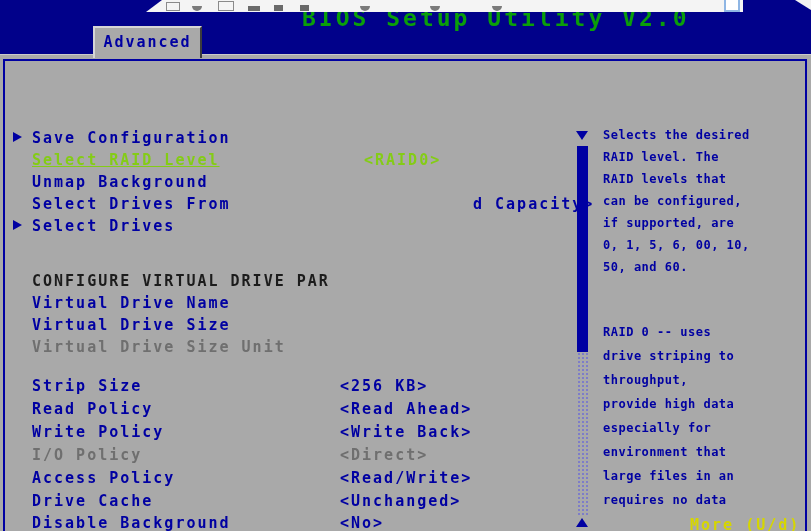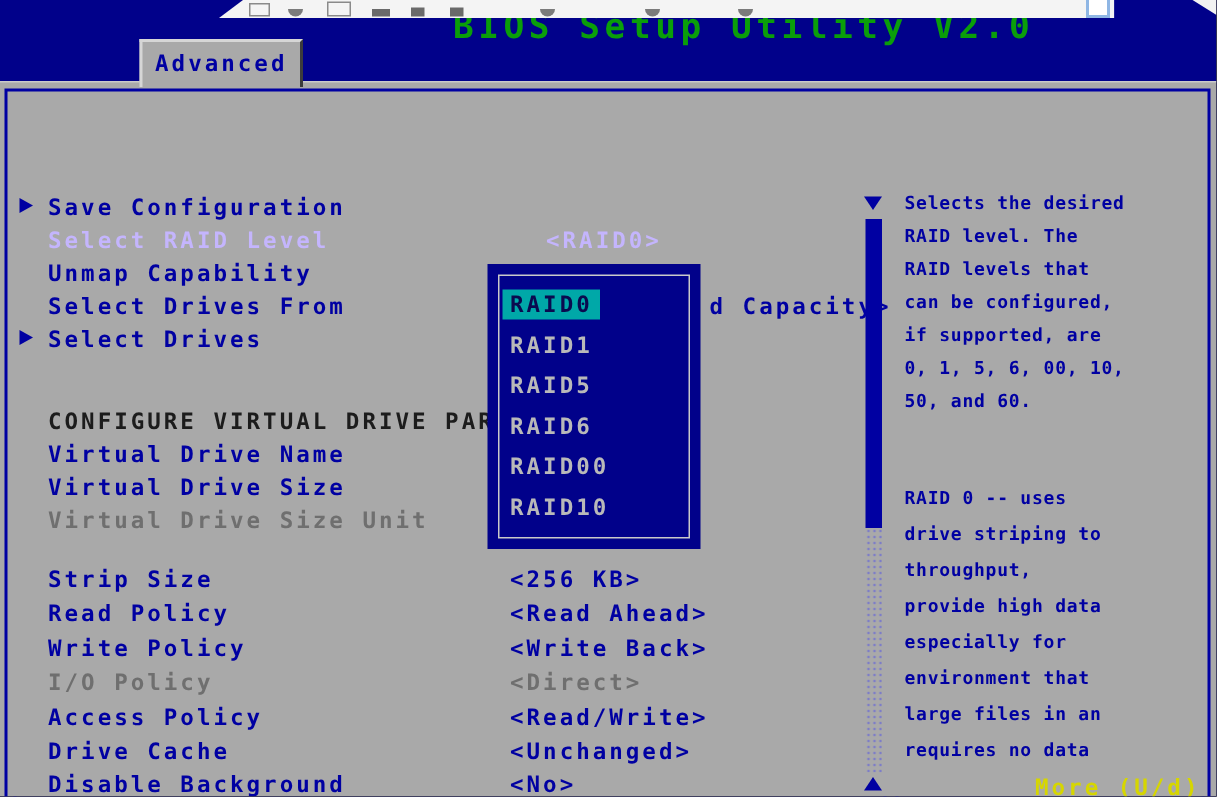--- a/index.html
+++ b/index.html
@@ -31,21 +31,21 @@
   #help-panel{position:absolute;left:597px;top:62px;width:202px;height:480px;border:2px solid #0000a2;}
   .panel-header{height:44px;line-height:44px;text-align:center;font-size:15px;letter-spacing:1px;
                 border-bottom:2px solid #0000a2;}
   #left-panel .panel-header{color:#0000a2;}
   #help-panel .panel-header{color:#161616;}
   
   #menu-rows{position:absolute;left:0;top:0;width:811px;height:473px;z-index:3;pointer-events:none;}
   .mrow{position:absolute;left:0;width:590px;height:17px;font-size:15px;letter-spacing:2px;white-space:pre;}
   .mrow .mlabel{margin-left:32px;}
   .mrow .mvalue{position:absolute;top:0;}
-  .s-link{color:#0000a2;} .s-selected{color:#c4b5fd;} .s-static{color:#1c1c1c;} .s-disabled{color:#6f6f6f;}
+  .s-link{color:#0000a2;} .s-selected{color:#84cc16;text-decoration:underline;} .s-static{color:#1c1c1c;} .s-disabled{color:#6f6f6f;}
   .tri-right{position:absolute;left:13px;top:3px;width:0;height:0;
              border-top:5px solid transparent;border-bottom:5px solid transparent;border-left:9px solid #0000a2;}
   
   #scroll-down-icon{position:absolute;left:576px;top:131px;width:0;height:0;z-index:4;
        border-left:6px solid transparent;border-right:6px solid transparent;border-top:9px solid #0000a2;}
   #scroll-up-icon{position:absolute;left:576px;top:518px;width:0;height:0;z-index:4;
        border-left:6px solid transparent;border-right:6px solid transparent;border-bottom:9px solid #0000a2;}
   #scroll-thumb{position:absolute;left:577px;top:146px;width:11px;height:206px;background:#0000a2;z-index:4;}
   #scroll-track{position:absolute;left:577px;top:352px;width:11px;height:163px;z-index:4;
        background-image:radial-gradient(circle,#7d7dc8 34%,rgba(0,0,0,0) 38%);background-size:4px 4px;}
@@ -93,50 +93,39 @@
     <div class="panel-header">Create Virtual Drive</div>
   </div>
 
   <div id="help-panel">
     <div class="panel-header">Help Message</div>
   </div>
 
   <div id="menu-rows">
       <div class="mrow s-link" style="top: 129px; pointer-events: auto;"><span class="tri-right"></span><span class="mlabel">Save Configuration</span></div>
       <div class="mrow s-selected" style="top: 151px; pointer-events: auto;"><span class="mlabel">Select RAID Level</span><span class="mvalue" style="left: 340px; margin-left: 24px;">&lt;RAID0&gt;</span></div>
-      <div class="mrow s-link" style="top: 173px; pointer-events: auto;"><span class="mlabel">Unmap Capability</span></div>
+      <div class="mrow s-link" style="top: 173px; pointer-events: auto;"><span class="mlabel">Unmap Background</span></div>
       <div class="mrow s-link" style="top: 195px; pointer-events: auto;"><span class="mlabel">Select Drives From</span><span class="mvalue" style="left: 473px;">d Capacity&gt;</span></div>
       <div class="mrow s-link" style="top: 217px; pointer-events: auto;"><span class="tri-right"></span><span class="mlabel">Select Drives</span></div>
       <div class="mrow s-static" style="top: 272px; pointer-events: auto;"><span class="mlabel">CONFIGURE VIRTUAL DRIVE PAR</span></div>
       <div class="mrow s-link" style="top: 294px; pointer-events: auto;"><span class="mlabel">Virtual Drive Name</span></div>
       <div class="mrow s-link" style="top: 316px; pointer-events: auto;"><span class="mlabel">Virtual Drive Size</span></div>
       <div class="mrow s-disabled" style="top: 338px; pointer-events: auto;"><span class="mlabel">Virtual Drive Size Unit</span></div>
       <div class="mrow s-link" style="top: 377px; pointer-events: auto;"><span class="mlabel">Strip Size</span><span class="mvalue" style="left: 340px;">&lt;256 KB&gt;</span></div>
       <div class="mrow s-link" style="top: 400px; pointer-events: auto;"><span class="mlabel">Read Policy</span><span class="mvalue" style="left: 340px;">&lt;Read Ahead&gt;</span></div>
       <div class="mrow s-link" style="top: 423px; pointer-events: auto;"><span class="mlabel">Write Policy</span><span class="mvalue" style="left: 340px;">&lt;Write Back&gt;</span></div>
       <div class="mrow s-disabled" style="top: 446px; pointer-events: auto;"><span class="mlabel">I/O Policy</span><span class="mvalue" style="left: 340px;">&lt;Direct&gt;</span></div>
       <div class="mrow s-link" style="top: 469px; pointer-events: auto;"><span class="mlabel">Access Policy</span><span class="mvalue" style="left: 340px;">&lt;Read/Write&gt;</span></div>
       <div class="mrow s-link" style="top: 492px; pointer-events: auto;"><span class="mlabel">Drive Cache</span><span class="mvalue" style="left: 340px;">&lt;Unchanged&gt;</span></div>
       <div class="mrow s-link" style="top: 514px; pointer-events: auto;"><span class="mlabel">Disable Background</span><span class="mvalue" style="left: 340px;">&lt;No&gt;</span></div>
     </div>
 
   <div id="scroll-down-icon"></div>
   <div id="scroll-thumb"></div>
   <div id="scroll-track"></div>
   <div id="scroll-up-icon"></div>
 
-  <div id="dropdown">
-    <div id="dropdown-border"></div>
-    <ul id="dropdown-list">
-        <li><span class="opt-sel">RAID0</span></li>
-        <li><span>RAID1</span></li>
-        <li><span>RAID5</span></li>
-        <li><span>RAID6</span></li>
-        <li><span>RAID00</span></li>
-        <li><span>RAID10</span></li>
-      </ul>
-  </div>
 
   <div id="help-para1" class="help-para"><div>Selects the desired</div><div>RAID level. The</div><div>RAID levels that</div><div>can be configured,</div><div>if supported, are</div><div>0, 1, 5, 6, 00, 10,</div><div>50, and 60.</div></div>
   <div id="help-para2" class="help-para"><div>RAID 0 -- uses</div><div>drive striping to</div><div>throughput,</div><div>provide high data</div><div>especially for</div><div>environment that</div><div>large files in an</div><div>requires no data</div></div>
   <div id="help-more">More (U/d)</div>
 
 </div>
 
 </body></html>

